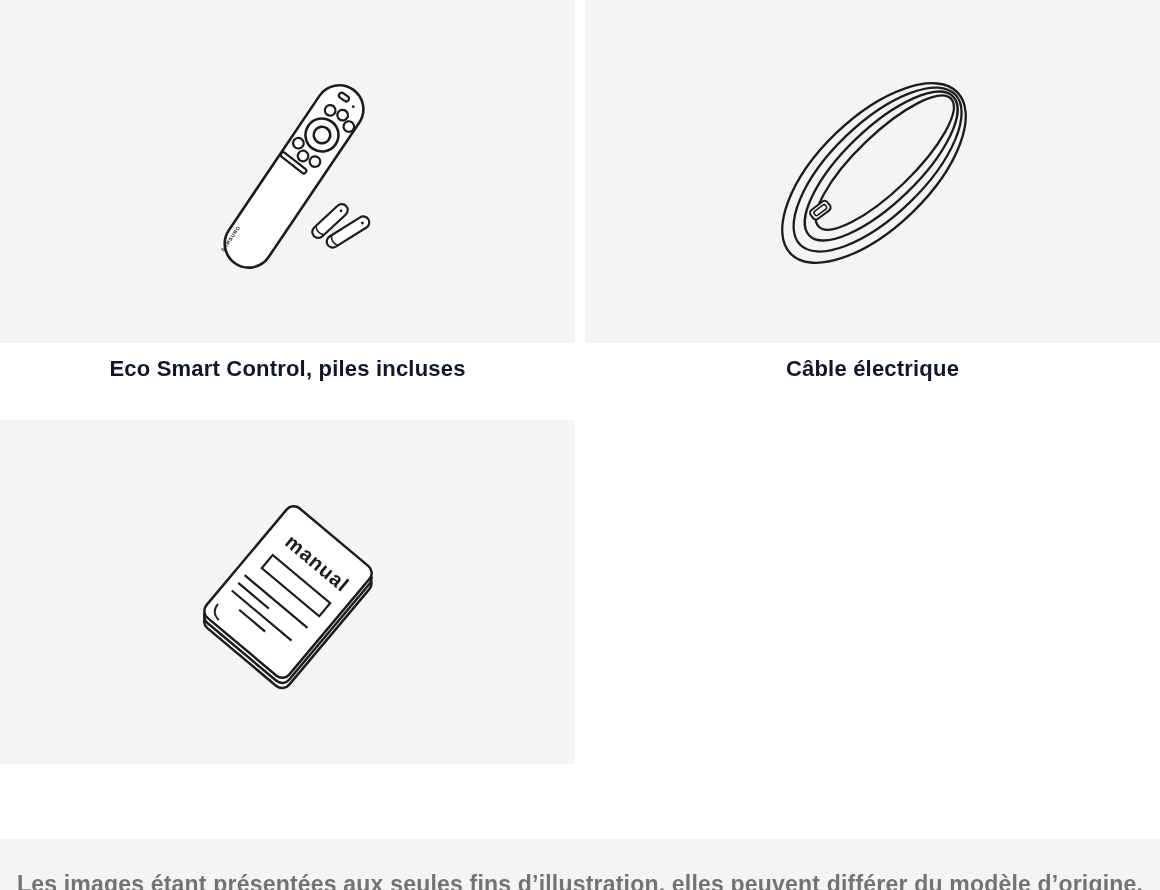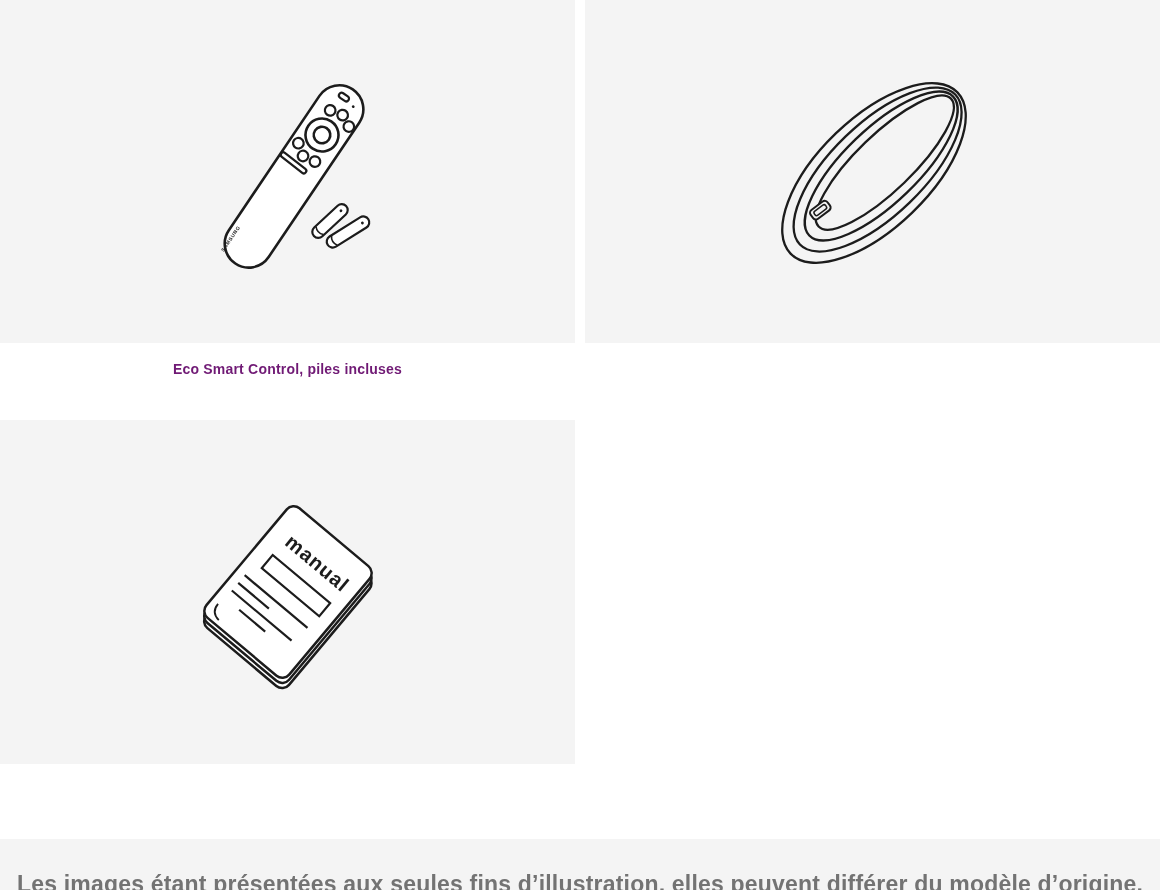--- a/index.html
+++ b/index.html
@@ -22,25 +22,25 @@
     background: #f4f4f4;
   }
   #cell-remote { left: 0;    top: 0;     width: 575px; height: 343px; }
   #cell-cable  { left: 585px; top: 0;    width: 575px; height: 343px; }
   #cell-manual { left: 0;    top: 420px; width: 575px; height: 344px; }
   .cell svg { display: block; }
   .caption {
     position: absolute;
     width: 575px;
     text-align: center;
-    font-size: 14px;
+    font-size: 22px;
     line-height: 24px;
     font-weight: 600;
     letter-spacing: 0.2px;
-    color: #701a75;
+    color: #0f172a;
   }
   #caption-remote { left: 0;    top: 357px; }
   #caption-cable  { left: 585px; top: 357px; }
   #caption-manual { left: 0;    top: 778px; }
   .note-bar {
     position: absolute;
     left: 0;
     top: 839px;
     width: 1160px;
     height: 51px;
@@ -154,18 +154,19 @@
           <line x1="-44" y1="15" x2="38" y2="15"></line>
           <line x1="-44" y1="25" x2="-4" y2="25"></line>
           <line x1="-44" y1="35" x2="34" y2="35"></line>
           <line x1="-26" y1="45" x2="8" y2="45"></line>
         </g>
       </g>
     </svg>
   </div>
 
   <div class="caption" id="caption-remote">Eco Smart Control, piles incluses</div>
+  <div class="caption" id="caption-cable">Câble électrique</div>
 
   <div class="note-bar">
     <span class="note-text">Les images étant présentées aux seules fins d’illustration, elles peuvent différer du modèle d’origine.</span>
   </div>
 
 </div>
 
 </body></html>

